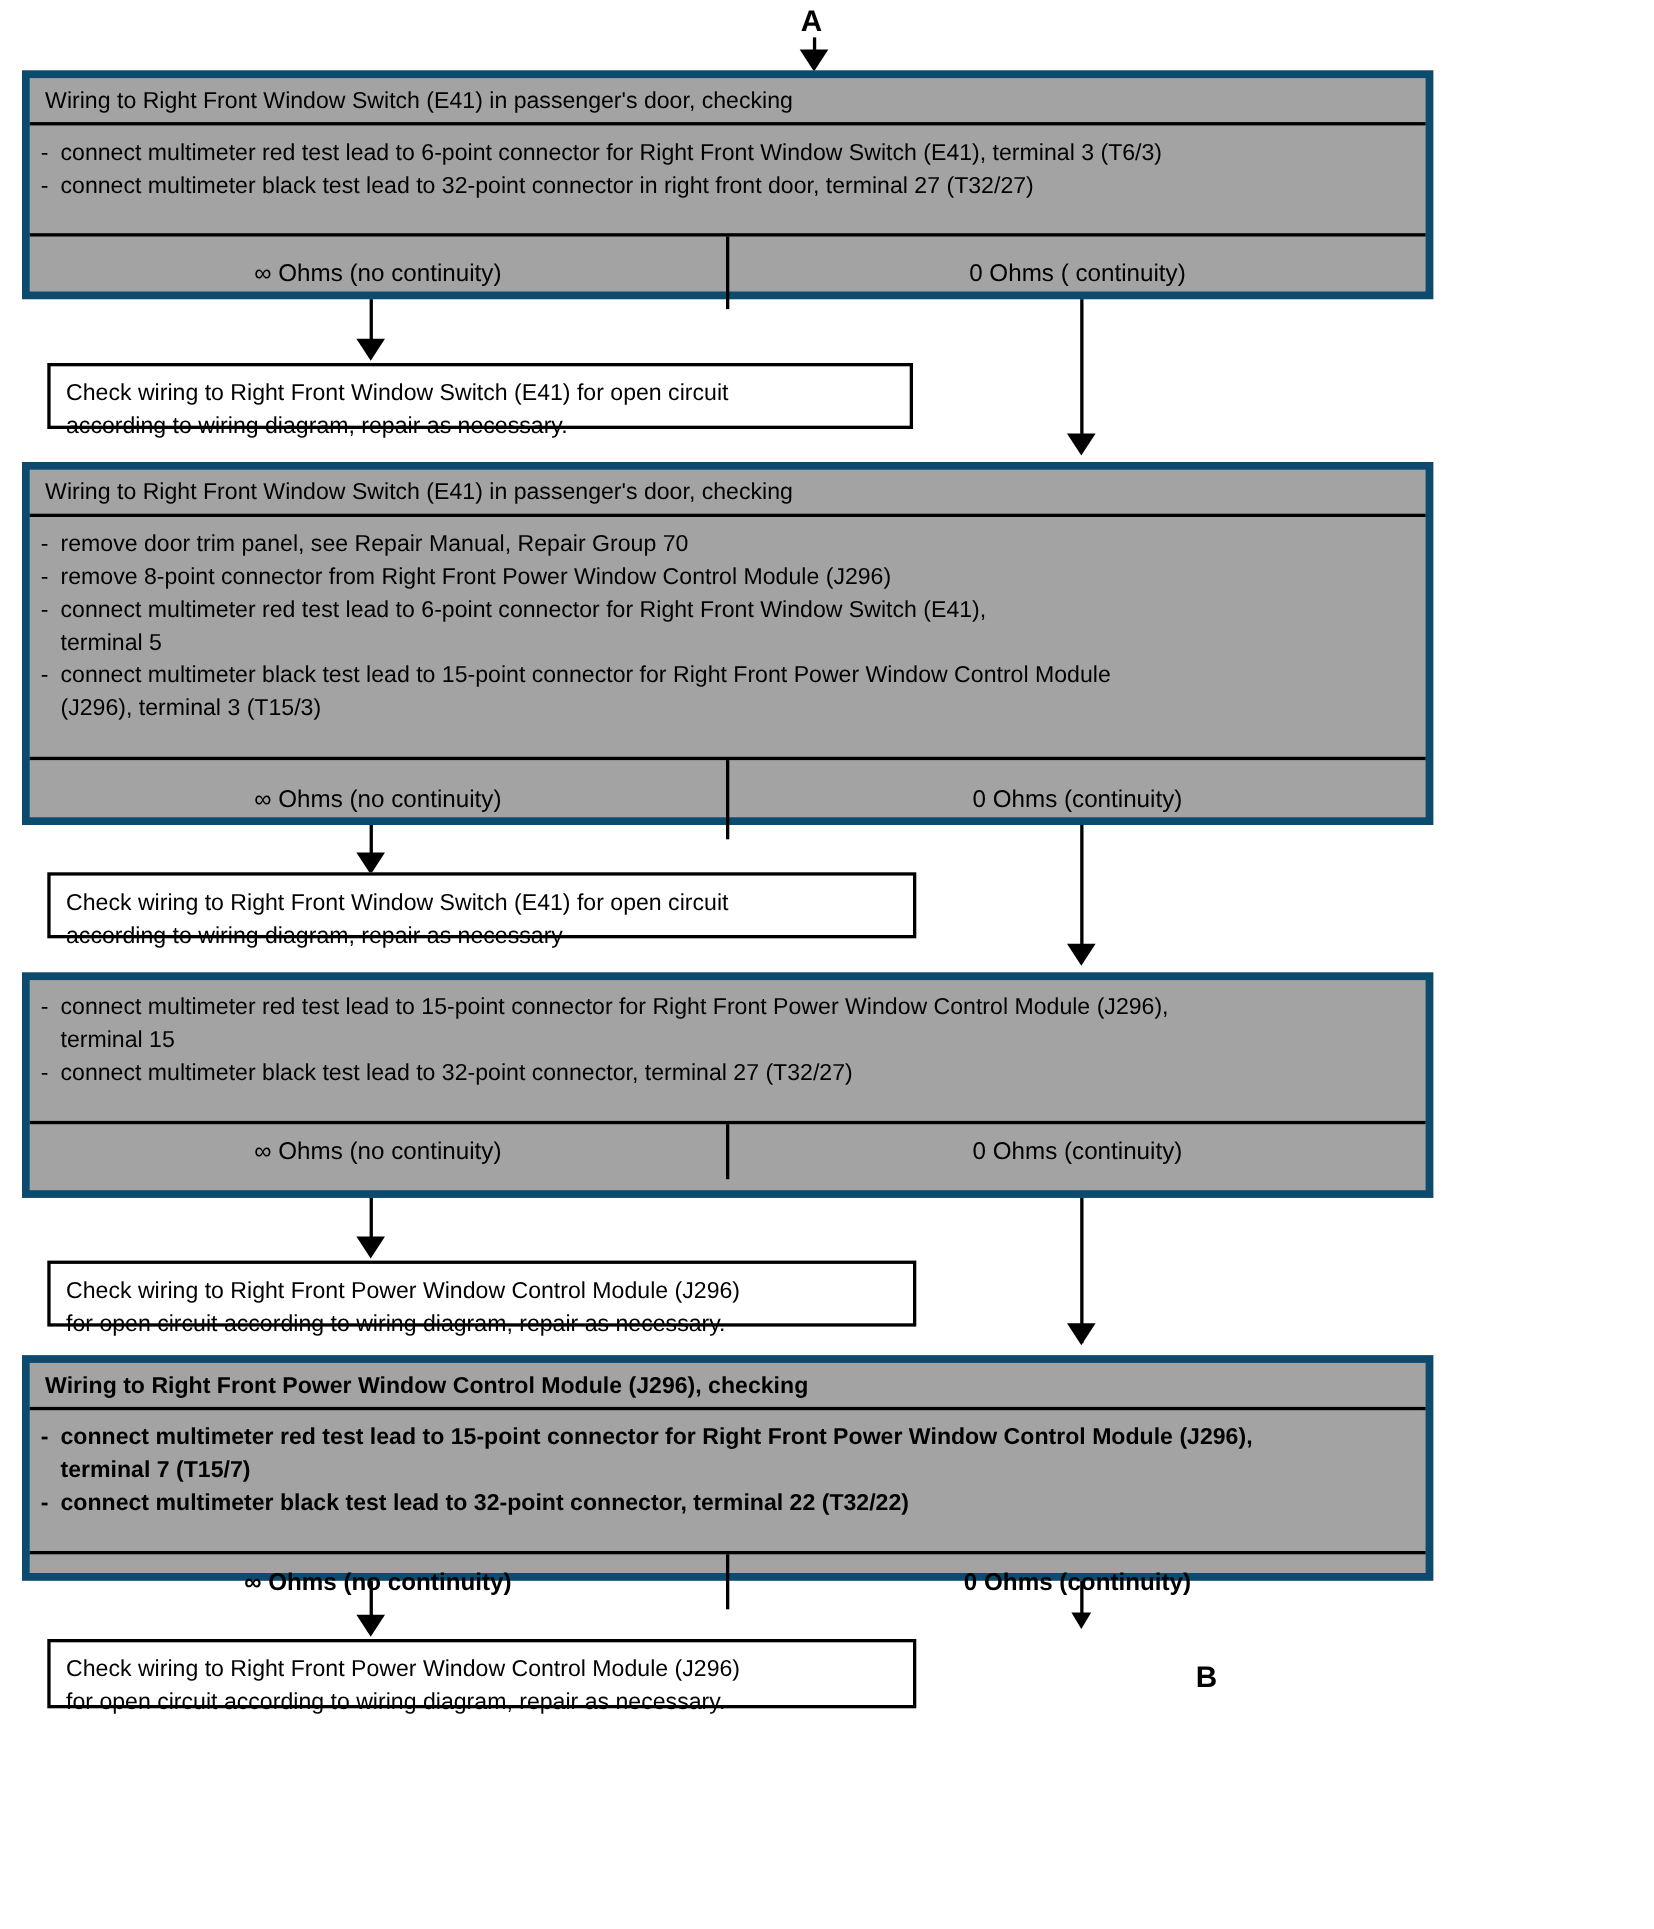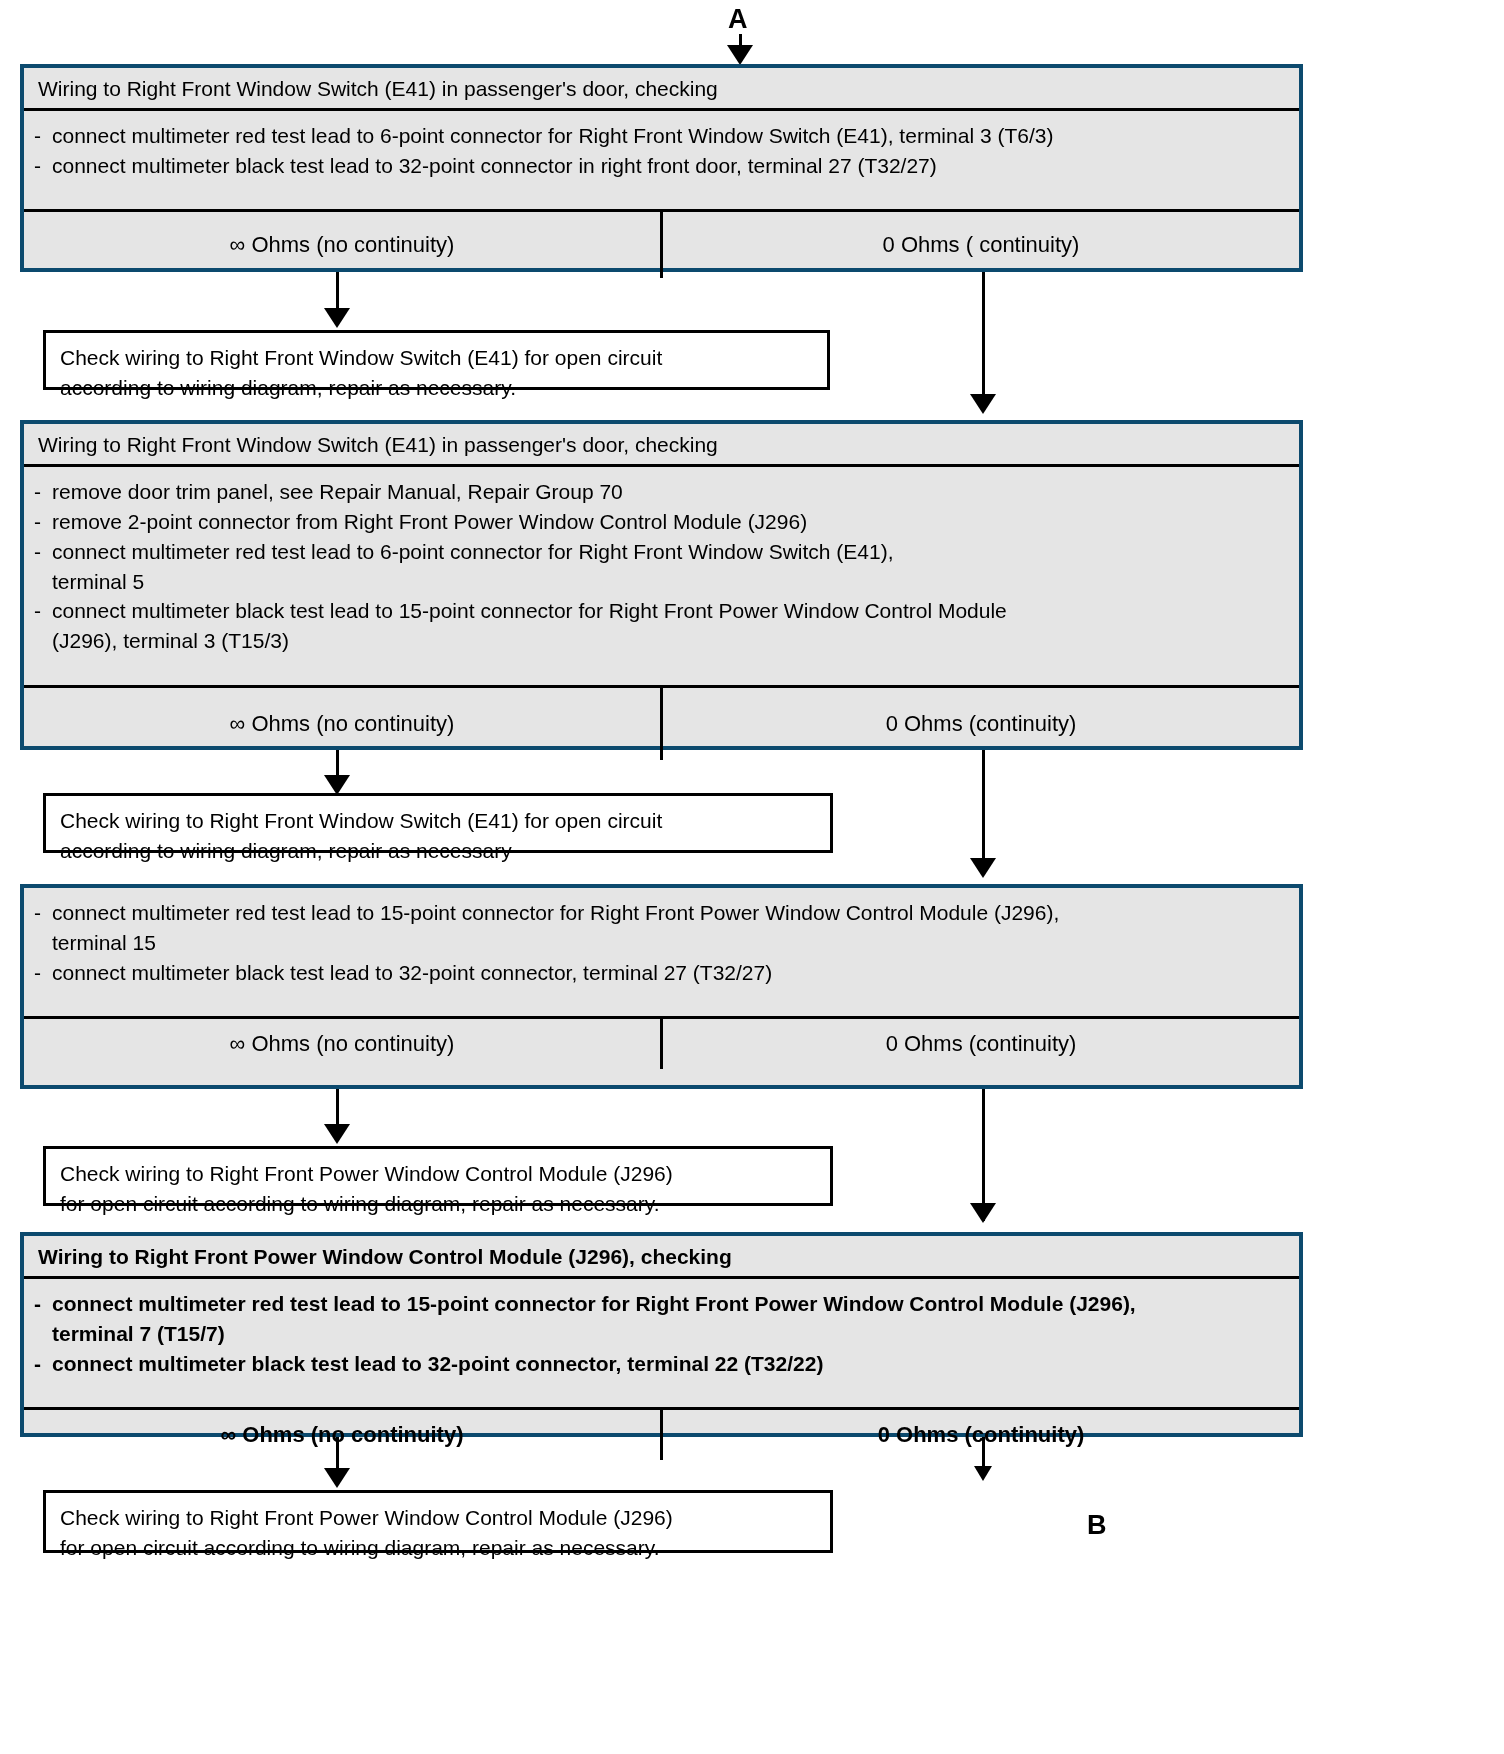--- a/index.html
+++ b/index.html
@@ -47,23 +47,23 @@
   }
   .arrow-head.small {
     border-left: 9px solid transparent;
     border-right: 9px solid transparent;
     border-top: 15px solid #000;
   }
 
   
   .test-box {
     position: absolute;
-    border: 4px solid #0c4a6e;
+    border: 7px solid #0c4a6e;
     box-sizing: border-box;
-    background: #e5e5e5;
+    background: #a3a3a3;
   }
   .tb-header {
     border-bottom: 3px solid #000;
     padding: 9px 10px 7px 14px;
     font-size: 21px;
     line-height: 1.15;
     white-space: nowrap;
   }
   .tb-body {
     padding: 10px 8px 10px 10px;
@@ -151,21 +151,21 @@
 
   <div class="test-box" style="left:20px; top:420px; width:1283px; height:330px;">
     <div class="tb-header">Wiring to Right Front Window Switch (E41) in passenger's door, checking</div>
     <div class="tb-body" style="height:198px;">
       <div class="bullet-line">
         <span class="bullet-mark">-</span>
         <span class="bullet-text">remove door trim panel, see Repair Manual, Repair Group 70</span>
       </div>
       <div class="bullet-line">
         <span class="bullet-mark">-</span>
-        <span class="bullet-text">remove 2-point connector from Right Front Power Window Control Module (J296)</span>
+        <span class="bullet-text">remove 8-point connector from Right Front Power Window Control Module (J296)</span>
       </div>
       <div class="bullet-line">
         <span class="bullet-mark">-</span>
         <span class="bullet-text">connect multimeter red test lead to 6-point connector for Right Front Window Switch (E41),
  terminal 5</span>
       </div>
       <div class="bullet-line">
         <span class="bullet-mark">-</span>
         <span class="bullet-text">connect multimeter black test lead to 15-point connector for Right Front Power Window Control Module
 (J296), terminal 3 (T15/3)</span>

